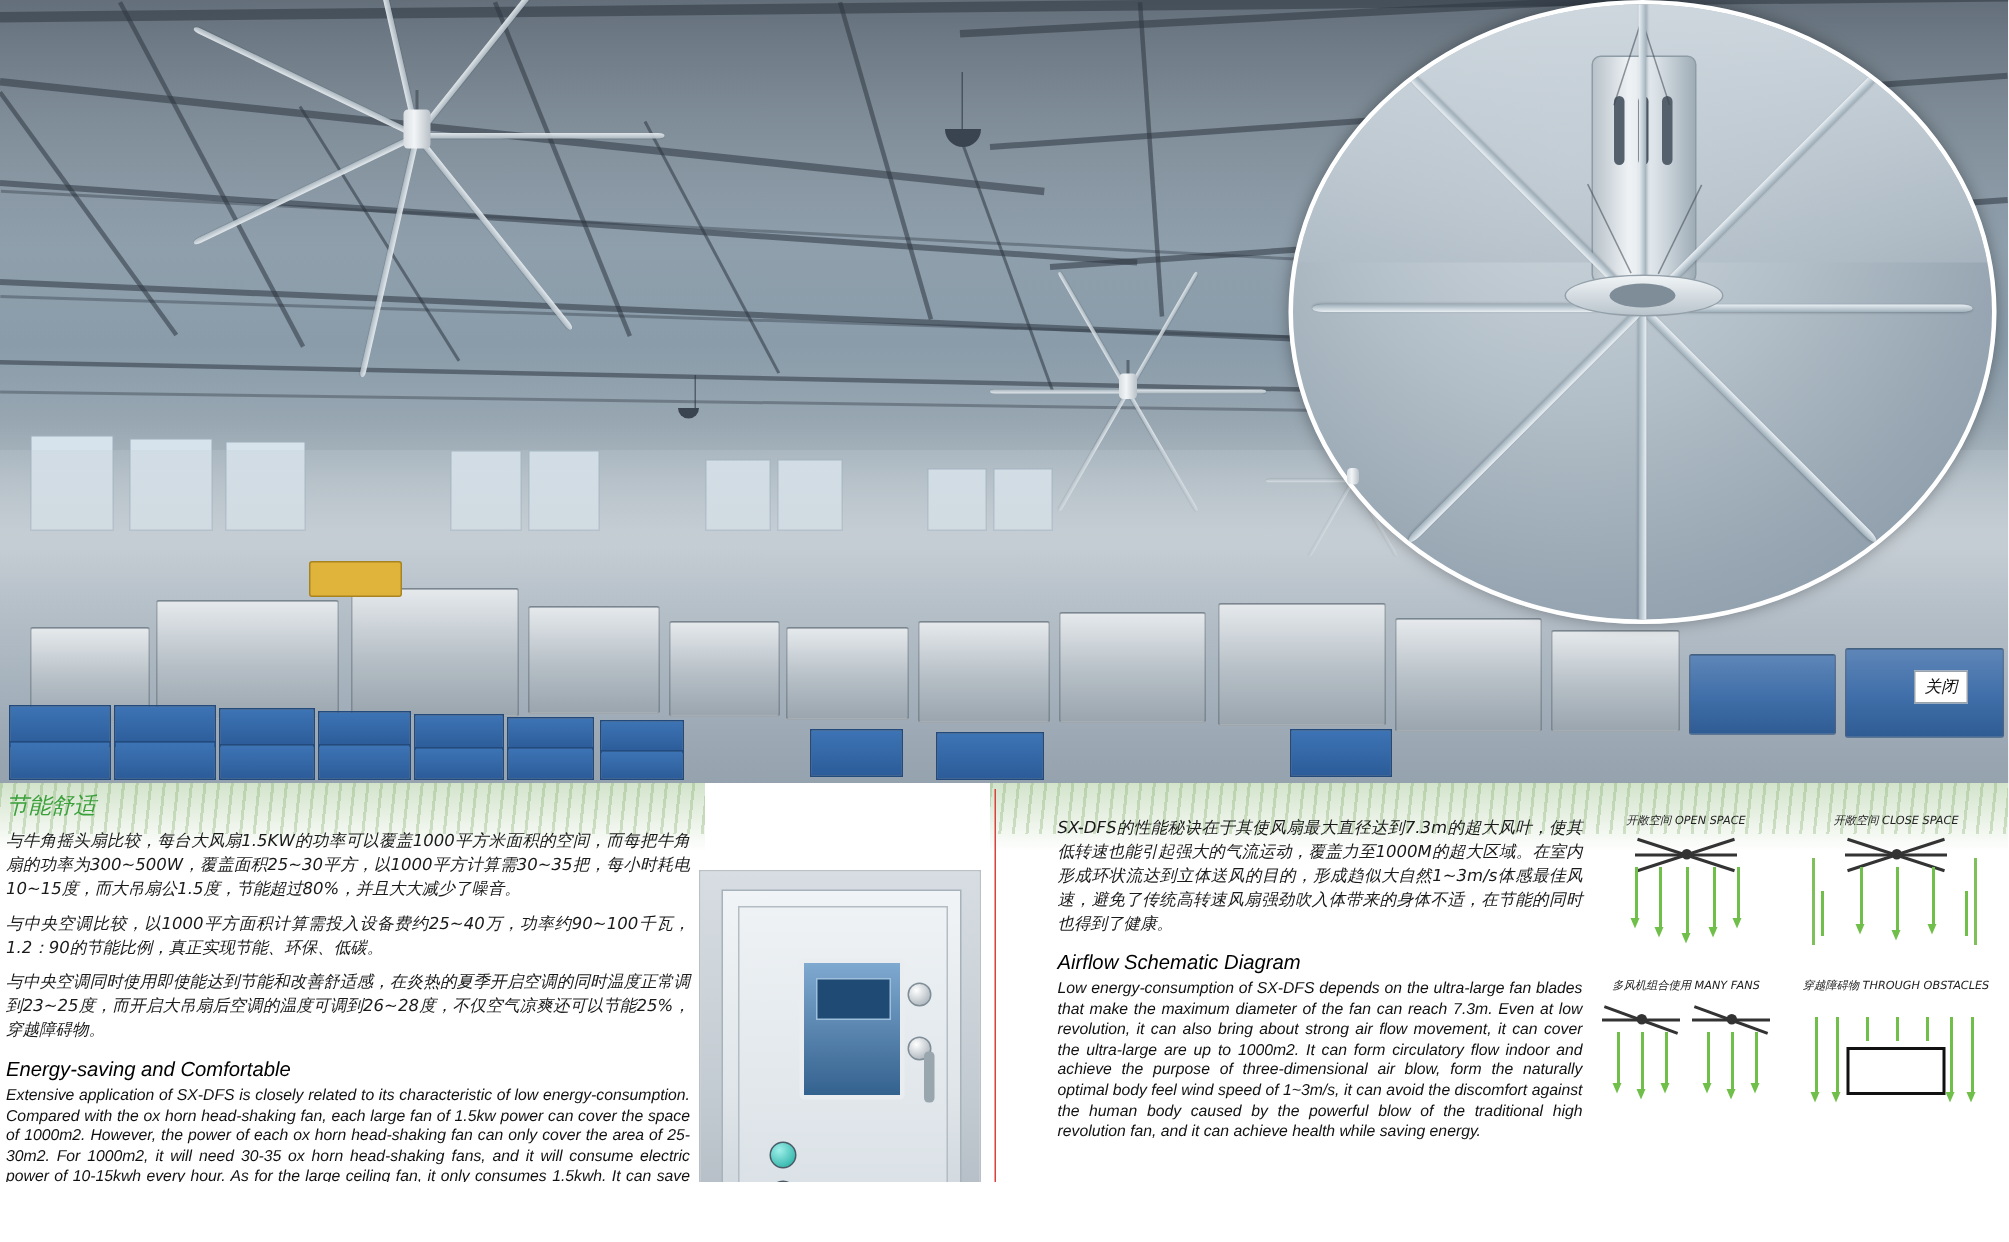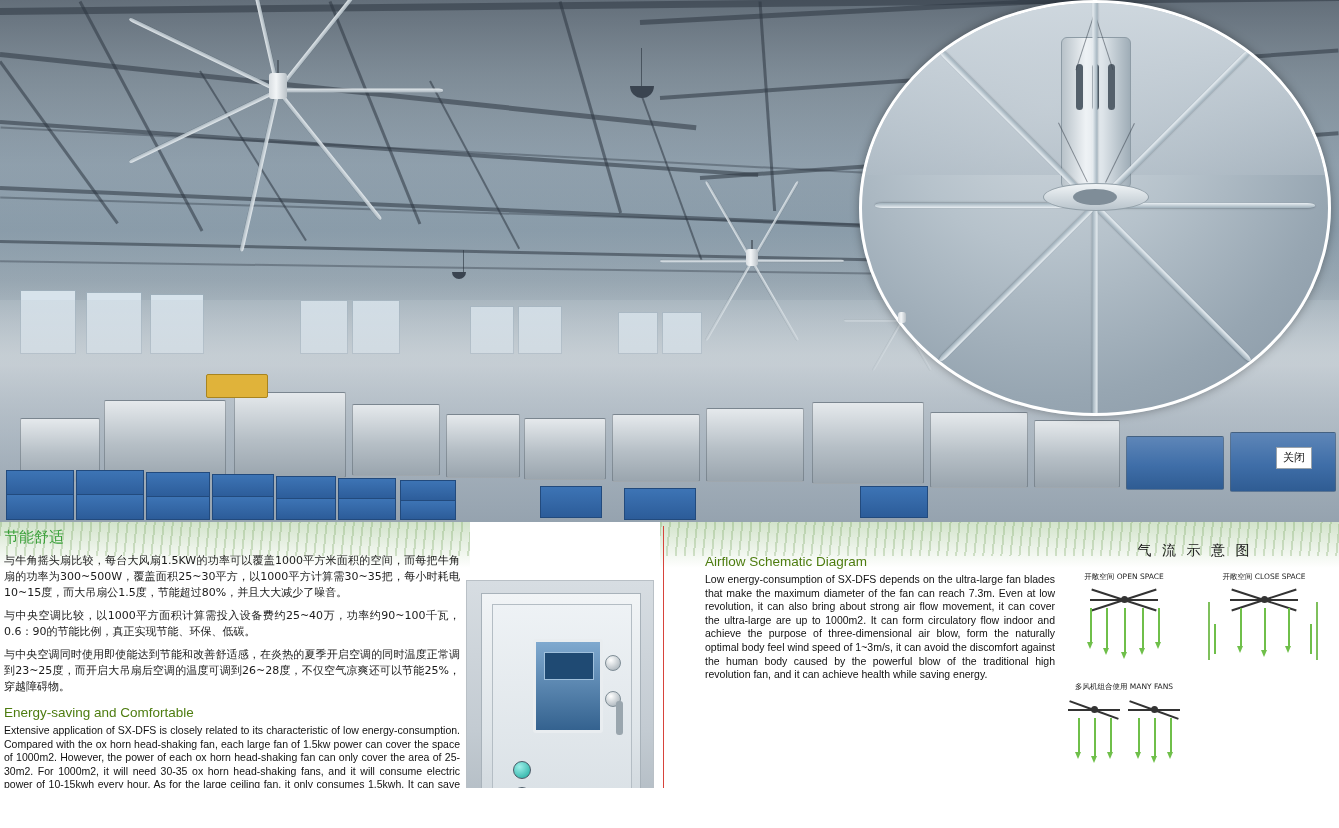--- a/index.html
+++ b/index.html
@@ -1,17 +1,17 @@
 <!DOCTYPE html>
 <html><head>
 <meta charset="utf-8">
 <style>
   html,body{margin:0;padding:0;background:#fff;}
   body{width:1339px;height:828px;font-family:"Liberation Sans",sans-serif;overflow:hidden;position:relative;}
-  #page{position:relative;width:1339px;height:788px;overflow:hidden;background:#fff;}
+  #page{position:relative;width:1339px;height:788px;overflow:hidden;background:#fff;font-style:italic;}
 
   
   .photo{position:absolute;left:0;top:0;width:1339px;height:522px;overflow:hidden;
      background:linear-gradient(180deg,#c9d3dc 0%,#b9c6d0 14%,#9fb0bd 30%,#8fa2b0 44%,#9aa9b4 54%,#b0bcc4 62%,#c6ced4 70%,#aeb9c2 80%,#97a5b1 92%,#8fa0ae 100%);}
   
   .roofdark{position:absolute;left:0;top:0;width:1339px;height:300px;
      background:linear-gradient(180deg,rgba(60,72,84,.72) 0%,rgba(78,92,104,.55) 25%,rgba(110,124,136,.30) 55%,rgba(150,162,172,.06) 100%);}
   .beam{position:absolute;background:rgba(45,55,66,.55);transform-origin:left center;}
   .purlin{position:absolute;height:2px;background:rgba(40,50,60,.35);}
   .window{position:absolute;background:rgba(225,236,244,.85);border:1px solid rgba(120,140,155,.6);}
@@ -57,21 +57,21 @@
      background:linear-gradient(180deg,rgba(208,226,200,.95),rgba(255,255,255,0));}
   .grasstex{position:absolute;top:0;height:34px;width:100%;
      background:repeating-linear-gradient(96deg,rgba(120,165,95,.30) 0 2px,rgba(255,255,255,0) 2px 9px);}
   .divider{position:absolute;left:663px;top:4px;width:1px;height:300px;background:#d7433b;}
 
   .colL{position:absolute;left:4px;top:6px;width:456px;}
   .colR{position:absolute;left:705px;top:22px;width:350px;}
   .colFar{position:absolute;left:1060px;top:20px;width:270px;}
 
   h2.cn{font-family:"DejaVu Sans",sans-serif;font-size:15px;color:#3aa03a;margin:0 0 6px 0;font-weight:normal;}
-  h3.en{font-family:"Liberation Sans",sans-serif;font-size:13.5px;color:#4d7c0f;margin:10px 0 4px 0;font-weight:normal;}
+  h3.en{font-family:"Liberation Sans",sans-serif;font-size:13.5px;color:#000000;margin:10px 0 4px 0;font-weight:normal;}
   p.cn{font-family:"DejaVu Sans",sans-serif;font-size:11px;line-height:16px;color:#1a1a1a;margin:0 0 7px 0;text-align:justify;}
   p.en{font-family:"Liberation Sans",sans-serif;font-size:10.5px;line-height:13.6px;color:#111;margin:0 0 6px 0;text-align:justify;}
 
   
   .ctrlbox{position:absolute;left:466px;top:580px;width:186px;height:248px;background:#e8ebee;border:1px solid #b9c0c6;}
   .ctrlbox .bg{position:absolute;left:0;top:0;right:0;bottom:0;background:linear-gradient(180deg,#d7dde2,#c3cbd2 60%,#aeb8c0);}
   .ctrlbox .panel{position:absolute;left:14px;top:12px;width:158px;height:224px;background:linear-gradient(180deg,#f1f4f6,#dfe5e9 60%,#cdd5db);border:1px solid #a8b2ba;}
   .ctrlbox .door{position:absolute;left:10px;top:10px;width:138px;height:204px;background:linear-gradient(180deg,#eef2f5,#d9e0e5);border:1px solid #b4bdc4;}
   .ctrlbox .screen{position:absolute;left:40px;top:34px;width:64px;height:88px;background:linear-gradient(180deg,#7fa9cf,#34628f);border:3px solid #e9edf0;border-radius:3px;}
   .ctrlbox .screen .lcd{position:absolute;left:8px;top:10px;width:48px;height:26px;background:#1f4a73;border:1px solid #9fc0dc;}
@@ -242,34 +242,34 @@
         <div class="grasstex"></div>
       </div>
     <div class="grassR">
         <div class="grasstex"></div>
       </div>
     <div class="divider"></div>
 
     <div class="colL">
       <h2 class="cn">节能舒适</h2>
       <p class="cn">与牛角摇头扇比较，每台大风扇1.5KW的功率可以覆盖1000平方米面积的空间，而每把牛角扇的功率为300~500W，覆盖面积25~30平方，以1000平方计算需30~35把，每小时耗电10~15度，而大吊扇公1.5度，节能超过80%，并且大大减少了噪音。</p>
-      <p class="cn">与中央空调比较，以1000平方面积计算需投入设备费约25~40万，功率约90~100千瓦，0.6：90的节能比例，真正实现节能、环保、低碳。</p>
+      <p class="cn">与中央空调比较，以1000平方面积计算需投入设备费约25~40万，功率约90~100千瓦，1.2：90的节能比例，真正实现节能、环保、低碳。</p>
       <p class="cn">与中央空调同时使用即使能达到节能和改善舒适感，在炎热的夏季开启空调的同时温度正常调到23~25度，而开启大吊扇后空调的温度可调到26~28度，不仅空气凉爽还可以节能25%，穿越障碍物。</p>
       <h3 class="en">Energy-saving and Comfortable</h3>
       <p class="en">Extensive application of SX-DFS is closely related to its characteristic of low energy-consumption. Compared with the ox horn head-shaking fan, each large fan of 1.5kw power can cover the space of 1000m2. However, the power of each ox horn head-shaking fan can only cover the area of 25-30m2. For 1000m2, it will need 30-35 ox horn head-shaking fans, and it will consume electric power of 10-15kwh every hour. As for the large ceiling fan, it only consumes 1.5kwh. It can save energy by 80%, and it can also greatly reduce the noise.</p>
 
     </div>
 
     <div class="colR">
+      <p class="cn">SX-DFS的性能秘诀在于其使风扇最大直径达到7.3m的超大风叶，使其低转速也能引起强大的气流运动，覆盖力至1000M的超大区域。在室内形成环状流达到立体送风的目的，形成趋似大自然1~3m/s体感最佳风速，避免了传统高转速风扇强劲吹入体带来的身体不适，在节能的同时也得到了健康。</p>
       <h3 class="en">Airflow Schematic Diagram</h3>
       <p class="en">Low energy-consumption of SX-DFS depends on the ultra-large fan blades that make the maximum diameter of the fan can reach 7.3m. Even at low revolution, it can also bring about strong air flow movement, it can cover the ultra-large are up to 1000m2. It can form circulatory flow indoor and achieve the purpose of three-dimensional air blow, form the naturally optimal body feel wind speed of 1~3m/s, it can avoid the discomfort against the human body caused by the powerful blow of the traditional high revolution fan, and it can achieve health while saving energy.</p>
     </div>
 
     <div class="colFar">
-      <div class="afTitle">气 流 示 意 图</div>
       <div class="afGrid">
 
         <div class="afCell" style="left:0;top:0;">
           <div class="afLabel">
             <span>开敞空间</span> <span>OPEN SPACE</span>
           </div>
           <div class="afArt">
             <div class="fanIcon">
               <span style="transform:rotate(0deg)"></span>
                 <span style="transform:rotate(180deg)"></span>
@@ -346,20 +346,39 @@
             <div class="arrow" style="left:47px;top:58px;"></div>
             <div class="stream" style="left:78px;top:24px;height:36px;"></div>
             <div class="arrow" style="left:75px;top:58px;"></div>
             <div class="stream" style="left:94px;top:24px;height:40px;"></div>
             <div class="arrow" style="left:91px;top:62px;"></div>
             <div class="stream" style="left:110px;top:24px;height:36px;"></div>
             <div class="arrow" style="left:107px;top:58px;"></div>
           </div>
         </div>
 
+        <div class="afCell" style="left:140px;top:110px;">
+          <div class="afLabel">
+            <span>穿越障碍物</span> <span>THROUGH OBSTACLES</span>
+          </div>
+          <div class="afArt">
+            <div class="wallbox"></div>
+            <div class="stream" style="left:10px;top:14px;height:52px;"></div>
+            <div class="arrow" style="left:7px;top:64px;"></div>
+            <div class="stream" style="left:24px;top:14px;height:52px;"></div>
+            <div class="arrow" style="left:21px;top:64px;"></div>
+            <div class="stream" style="left:100px;top:14px;height:52px;"></div>
+            <div class="arrow" style="left:97px;top:64px;"></div>
+            <div class="stream" style="left:114px;top:14px;height:52px;"></div>
+            <div class="arrow" style="left:111px;top:64px;"></div>
+            <div class="stream" style="left:44px;top:14px;height:16px;"></div>
+            <div class="stream" style="left:64px;top:14px;height:16px;"></div>
+            <div class="stream" style="left:84px;top:14px;height:16px;"></div>
+          </div>
+        </div>
 
       </div>
     </div>
   </div>
 
   <div class="ctrlbox">
     <div class="bg"></div>
     <div class="panel">
       <div class="door">
         <div class="screen">

